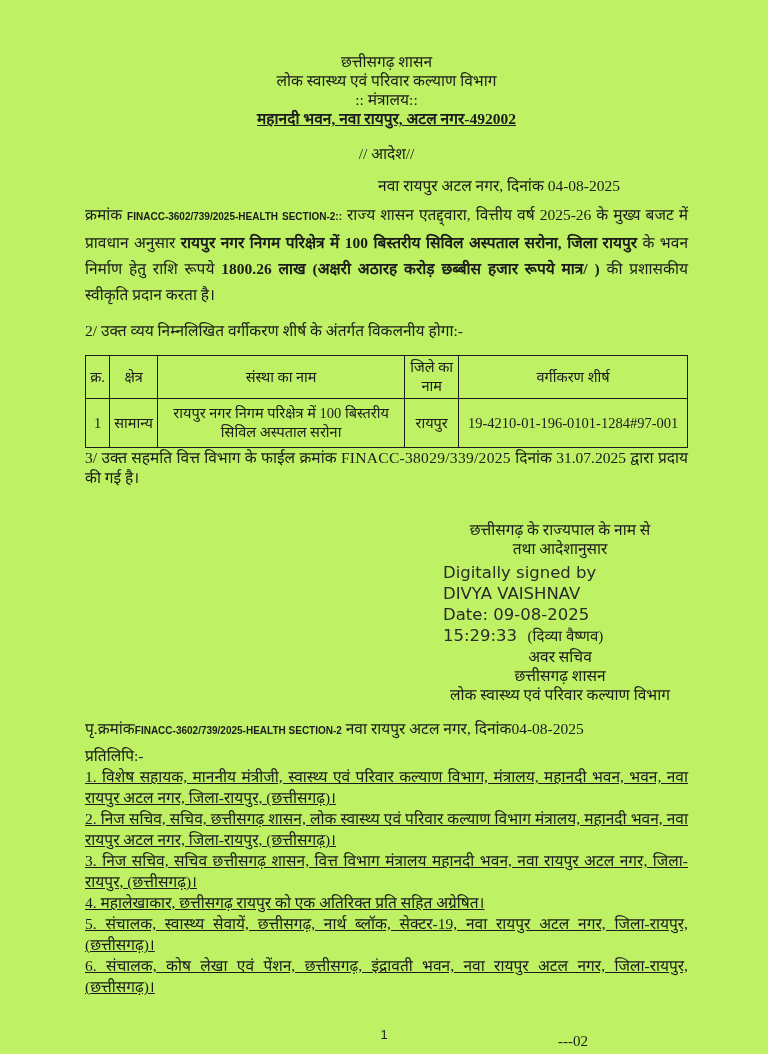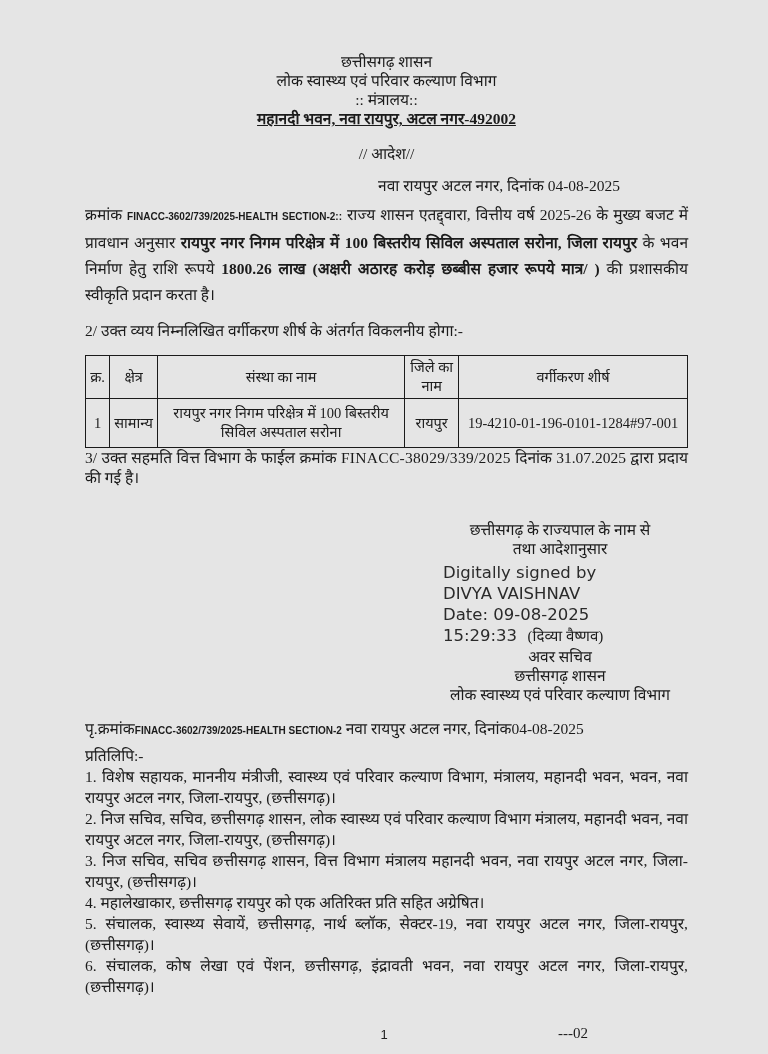--- a/index.html
+++ b/index.html
@@ -5,21 +5,21 @@
   html, body {
     margin: 0;
     padding: 0;
     background: #ffffff;
   }
   .page {
     position: relative;
     width: 768px;
     height: 1054px;
     margin: 0 auto;
-    background: #e5e5e5;
+    background: #bef264;
     color: #1b1b1b;
     font-family: "Liberation Serif", serif;
     font-size: 15.5px;
     box-sizing: border-box;
     padding: 52px 80px 0 85px;
     overflow: hidden;
   }
   .center { text-align: center; }
   .justify { text-align: justify; }
 
@@ -105,24 +105,24 @@
     color: #1b1b1b;
   }
   .sign-tail { line-height: 19px; }
 
   .endorse {
     margin-top: 10px;
     line-height: 29px;
   }
   .copy-label { line-height: 21px; }
   .copy-list { line-height: 21px; }
-  .copy-list .item { text-align: justify; }
+  .copy-list .item { text-align: justify; text-decoration: underline; }
 
   .cont-marker {
-    margin-top: 28px;
+    margin-top: 36px;
     text-align: right;
     padding-right: 100px;
     font-size: 15px;
   }
   .page-number {
     position: absolute;
     bottom: 12px;
     left: 0;
     width: 100%;
     text-align: center;

